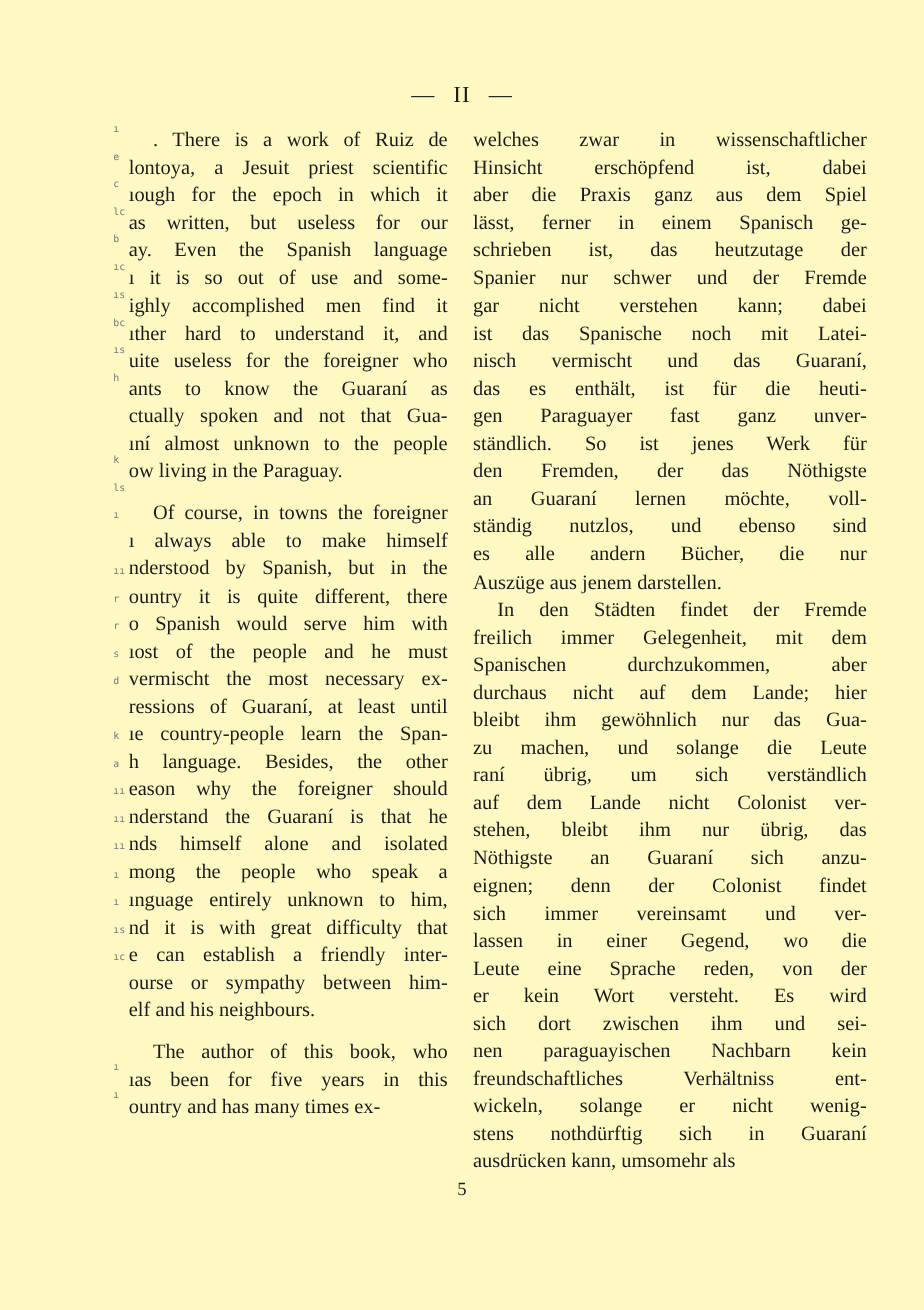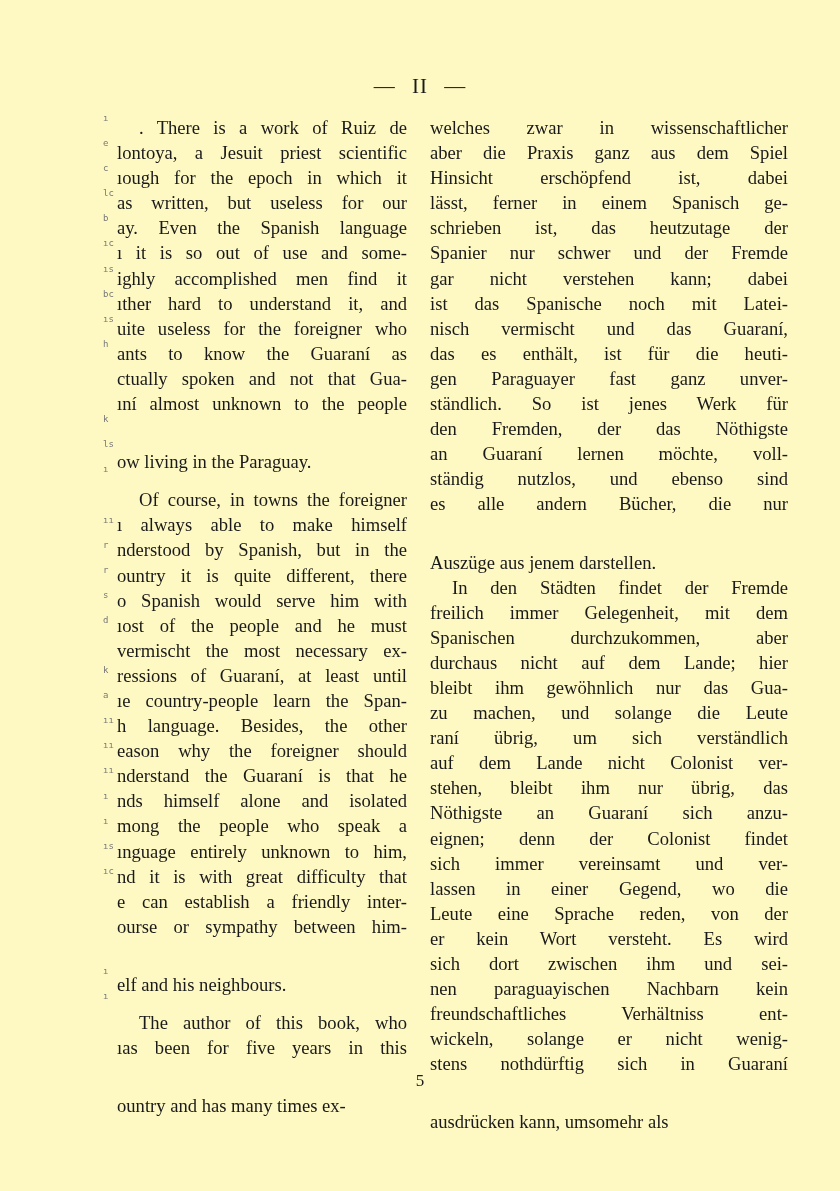--- a/index.html
+++ b/index.html
@@ -19,21 +19,21 @@
     .column {
       position: absolute; top: 115px;
       font-size: 18.6px; line-height: 25.1px;
     }
     .col-left { left: 117px; width: 290px; }
     .col-right { left: 430px; width: 358px; }
     .line {
       display: block; white-space: nowrap; height: 25.1px;
       text-align: justify; text-align-last: justify;
     }
-    .line.last { text-align-last: left; margin-top: 33px; }
+    .line.last { text-align-last: left; }
     .line.indent { padding-left: 22px; }
     .gap { display: block; height: 13px; }
     .margin-marks {
       position: absolute; left: 103px; top: 106px; width: 12px;
       font-size: 9px; line-height: 25.1px; color: #777;
       font-family: "DejaVu Sans Mono", monospace;
     }
     .margin-marks span { display: block; height: 25.1px; }
     .folio {
       position: absolute; top: 1071px; left: 0; width: 840px;
@@ -131,22 +131,22 @@
       <span class="gap"></span>
       <div>
         <span class="line indent">The author of this book, who</span>
         <span class="line">ıas been for five years in this</span>
         <span class="line last">ountry and has many times ex-</span>
       </div>
     </div>
   <div class="column col-right" id="col-de">
       <div>
         <span class="line">welches zwar in wissenschaftlicher</span>
+        <span class="line">Hinsicht erschöpfend ist, dabei</span>
         <span class="line">aber die Praxis ganz aus dem Spiel</span>
-        <span class="line">Hinsicht erschöpfend ist, dabei</span>
         <span class="line">lässt, ferner in einem Spanisch ge-</span>
         <span class="line">schrieben ist, das heutzutage der</span>
         <span class="line">Spanier nur schwer und der Fremde</span>
         <span class="line">gar nicht verstehen kann; dabei</span>
         <span class="line">ist das Spanische noch mit Latei-</span>
         <span class="line">nisch vermischt und das Guaraní,</span>
         <span class="line">das es enthält, ist für die heuti-</span>
         <span class="line">gen Paraguayer fast ganz unver-</span>
         <span class="line">ständlich. So ist jenes Werk für</span>
         <span class="line">den Fremden, der das Nöthigste</span>

